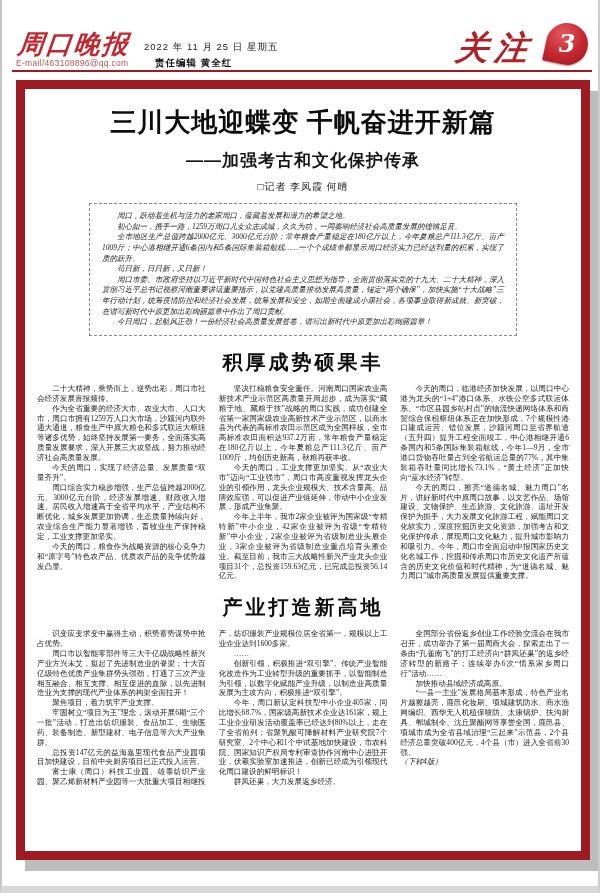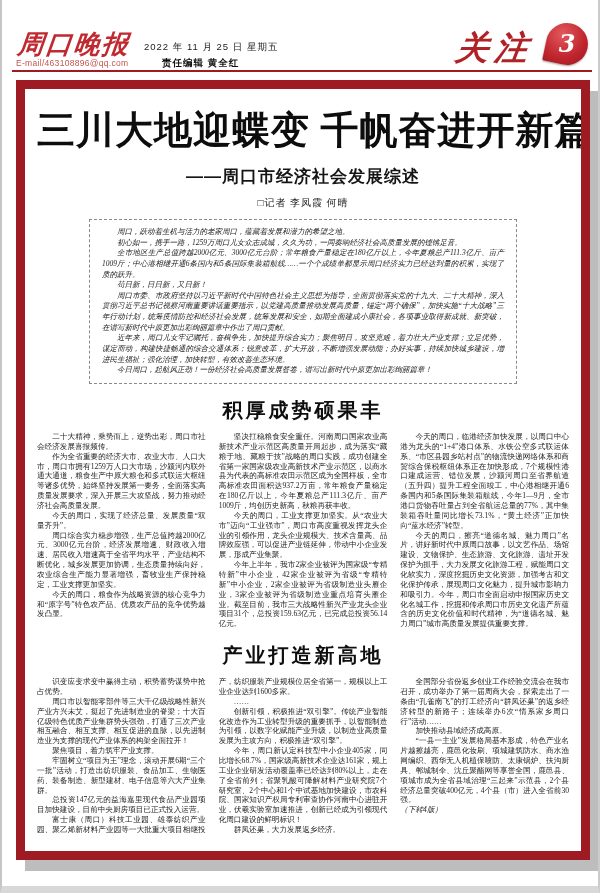--- a/index.html
+++ b/index.html
@@ -17,21 +17,21 @@
   }
   .email {
     position:absolute; left:14px; top:58px; color:#c0564f; font-size:8.5px;
     font-family:"Liberation Sans","DejaVu Sans",sans-serif; letter-spacing:0.3px;
   }
   .dateline {
     position:absolute; left:142px; top:41px; color:#222; font-size:9.5px; letter-spacing:1px;
     font-family:"Liberation Sans","DejaVu Sans",sans-serif;
   }
   .editorline {
-    position:absolute; left:160px; top:57px; color:#111; font-size:9.5px; font-weight:bold; letter-spacing:1px;
+    position:absolute; left:153px; top:57px; color:#111; font-size:9.5px; font-weight:bold; letter-spacing:1px;
     font-family:"Liberation Sans","DejaVu Sans",sans-serif;
   }
   .focus-label {
     position:absolute; right:64px; top:26px; color:#b02228;
     font-family:"DejaVu Serif","Liberation Serif",serif;
     font-size:33px; font-weight:bold; font-style:italic; letter-spacing:6px;
     transform:skewX(-8deg);
   }
   .page-badge {
     position:absolute; right:10px; top:23px; width:42px; height:42px;
@@ -49,21 +49,21 @@
   .header-rule { position:absolute; left:10px; right:6px; top:70px; height:2px; background:#9e1b24; }
   
   .frame {
     position:absolute; left:14px; top:80px; width:574px; height:780px;
     border:9px solid #9e1b24; background:#fff; overflow:hidden;
     padding:8px 12px 6px 12px;
     box-shadow:9px 11px 0 #bdbdbd;
   }
   .headline {
     margin-top:8px; text-align:center; color:#0d0d0d;
-    font-size:38px; font-weight:900; letter-spacing:1px; white-space:nowrap;
+    font-size:26px; font-weight:900; letter-spacing:1px; white-space:nowrap;
     font-family:"Liberation Serif","DejaVu Serif",serif;
   }
   .subtitle {
     margin-top:9px; text-align:center; color:#151515; font-size:17px; font-weight:700; letter-spacing:1px;
     font-family:"Liberation Sans","DejaVu Sans",sans-serif;
   }
   .byline { margin:8px 0 9px 0; text-align:center; color:#222; font-size:10px; letter-spacing:1px; }
   .intro {
     width:428px; margin:0 auto; border:1px dashed #8a8a8a; padding:7px 12px;
     font-size:7.5px; line-height:1.42; color:#1a1a1a; font-style:italic; text-align:justify;
@@ -90,30 +90,29 @@
   <div class="dateline" data-name="date-text">2022 年 11 月 25 日 星期五</div>
   <div class="editorline" data-name="editor-text">责任编辑 黄全红</div>
   <div class="focus-label" data-name="section-label">关注</div>
   <div class="page-badge" data-name="page-number-badge">
     <span data-name="page-number">3</span>
   </div>
   <div class="header-rule" data-name="header-divider"></div>
 
   <div class="frame" data-name="article-frame">
     <div class="headline" data-name="headline">三川大地迎蝶变 千帆奋进开新篇</div>
-    <div class="subtitle" data-name="subtitle">——周口市经济社会发展综述</div>
+    <div class="subtitle" data-name="subtitle">——加强考古和文化保护传承</div>
     <div class="byline" data-name="byline">□记者 李凤霞 何晴</div>
 
     <div class="intro" data-name="intro-box">
         <p data-name="paragraph">周口，跃动着生机与活力的老家周口，蕴藏着发展和潜力的希望之地。</p>
         <p data-name="paragraph">初心如一，携手一路，1259万周口儿女众志成城，久久为功，一同奏响经济社会高质量发展的铿锵足音。</p>
         <p data-name="paragraph">全市地区生产总值跨越2000亿元、3000亿元台阶；常年粮食产量稳定在180亿斤以上，今年夏粮总产111.3亿斤、亩产1009斤；中心港相继开通6条国内和5条国际集装箱航线……一个个成绩单都显示周口经济实力已经达到量的积累，实现了质的跃升。</p>
         <p data-name="paragraph">苟日新，日日新，又日新！</p>
         <p data-name="paragraph">周口市委、市政府坚持以习近平新时代中国特色社会主义思想为指导，全面贯彻落实党的十九大、二十大精神，深入贯彻习近平总书记视察河南重要讲话重要指示，以党建高质量推动发展高质量，锚定“两个确保”，加快实施“十大战略”三年行动计划，统筹疫情防控和经济社会发展，统筹发展和安全，如期全面建成小康社会，各项事业取得新成就、新突破，在谱写新时代中原更加出彩绚丽篇章中作出了周口贡献。</p>
-        <p data-name="paragraph">近年来，周口儿女牢记嘱托，奋楫争先，加快提升综合实力；聚焦明日，攻坚克难，着力壮大产业支撑；立足优势，谋定而动，构建快捷畅通的综合交通体系；锐意改革，扩大开放，不断增强发展动能；办好实事，持续加快城乡建设，增进民生福祉；强化治理，加快转型，有效改善生态环境。</p>
         <p data-name="paragraph">今日周口，起航风正劲！一份经济社会高质量发展答卷，谱写出新时代中原更加出彩绚丽篇章！</p>
       </div>
 
     <div class="section-heading" data-name="section-1-heading">积厚成势硕果丰</div>
     <div class="cols" data-name="section-1-body">
         <p data-name="paragraph">二十大精神，乘势而上，逆势出彩，周口市社会经济发展喜报频传。</p>
         <p data-name="paragraph">作为全省重要的经济大市、农业大市、人口大市，周口市拥有1259万人口大市场，沙颍河内联外通大通道，粮食生产中原大粮仓和多式联运大枢纽等诸多优势，始终坚持发展第一要务，全面落实高质量发展要求，深入开展三大攻坚战，努力推动经济社会高质量发展。</p>
         <p data-name="paragraph">今天的周口，实现了经济总量、发展质量“双量齐升”。</p>
         <p data-name="paragraph">周口综合实力稳步增强，生产总值跨越2000亿元、3000亿元台阶，经济发展增速、财政收入增速、居民收入增速高于全省平均水平，产业结构不断优化，城乡发展更加协调，生态质量持续向好，农业综合生产能力显著增强，畜牧业生产保持稳定，工业支撑更加坚实。</p>
         <p data-name="paragraph">今天的周口，粮食作为战略资源的核心竞争力和“原字号”特色农产品、优质农产品的竞争优势越发凸显。</p>

